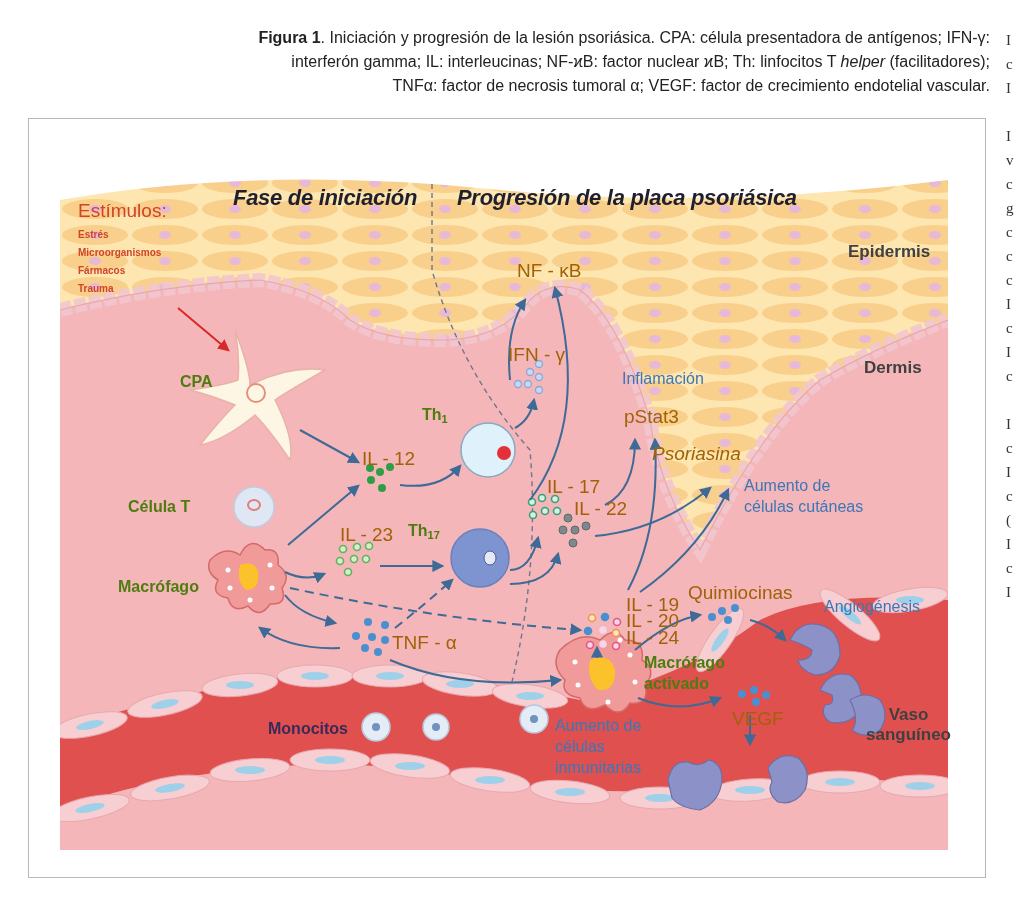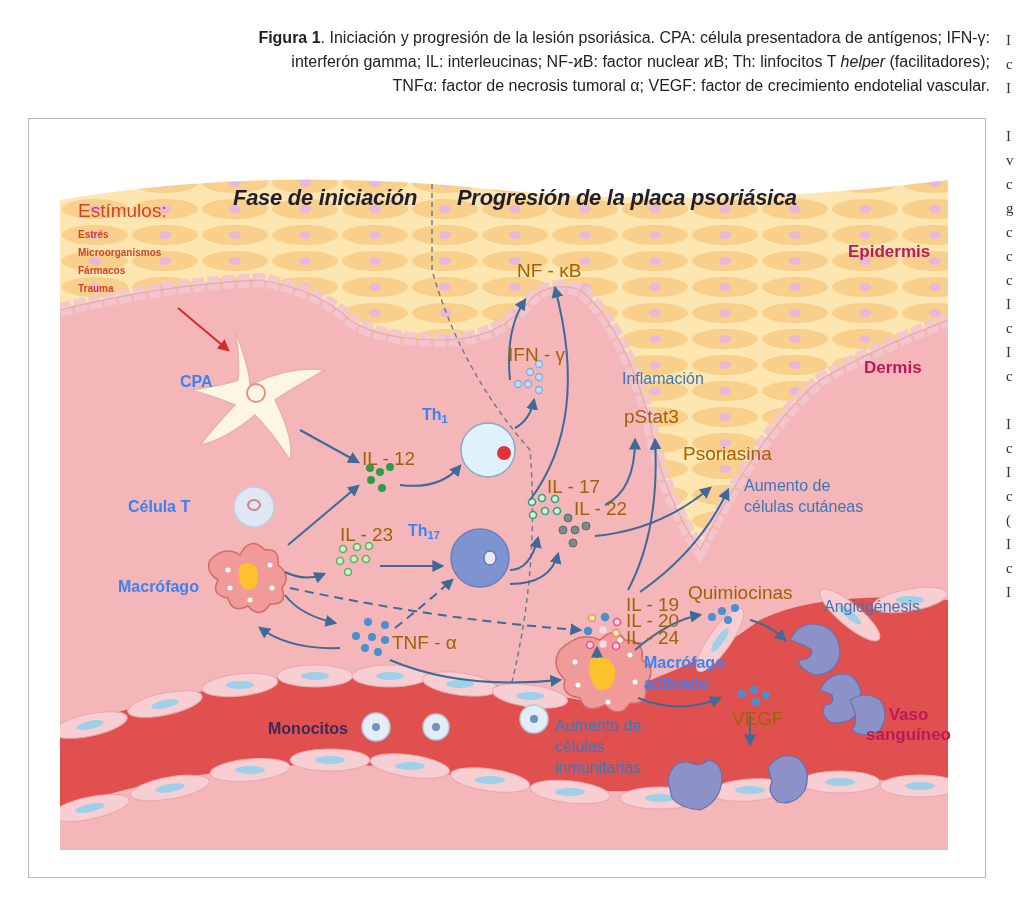--- a/index.html
+++ b/index.html
@@ -16,24 +16,24 @@
     font-family: "Liberation Serif", serif; font-size: 15px; color: #333; line-height: 24px;
   }
   .frame {
     position: absolute; left: 28px; top: 118px; width: 958px; height: 760px;
     border: 1.5px solid #b8b8b8; background: #ffffff; box-sizing: border-box;
   }
   .figure { position: absolute; left: 60px; top: 170px; width: 860px; height: 680px; }
   .figure svg { position: absolute; left: 0; top: 0; }
   .lbl { position: absolute; white-space: nowrap; font-family: "Liberation Sans", sans-serif; }
   .phase { font-size: 22px; font-weight: bold; font-style: italic; color: #1f1f2e; letter-spacing: -0.3px; }
-  .region { font-size: 17px; font-weight: bold; color: #be185d; }
+  .region { font-size: 17px; font-weight: bold; color: #404040; }
   .stim-title { font-size: 19px; color: #d0442a; }
   .stim-item { font-size: 10px; color: #d0442a; font-weight: bold; line-height: 18px; }
-  .cell-lbl { font-size: 16px; font-weight: bold; color: #3b82f6; }
+  .cell-lbl { font-size: 16px; font-weight: bold; color: #4d7c0f; }
   .cyt { font-size: 19px; color: #a16207; }
   .blue-lbl { font-size: 16px; font-weight: normal; color: #3a77b8; }
   .sub { font-size: 11px; vertical-align: -3px; }
 </style>
 </head>
 <body>
 
 <div class="caption">
   <div><b>Figura 1</b><span>. Iniciación y progresión de la lesión psoriásica. CPA: célula presentadora de antígenos; IFN-γ:</span></div>
   <div><span>interferón gamma; IL: interleucinas; NF-ϰB: factor nuclear ϰB; Th: linfocitos T </span><i>helper</i><span> (facilitadores);</span></div>
@@ -336,21 +336,21 @@
   <div class="lbl cyt" style="left:280px; top:354px;">IL - 23</div>
   <div class="lbl cyt" style="left:332px; top:462px;">TNF - α</div>
   <div class="lbl cyt" style="left:448px; top:174px;">IFN - γ</div>
   <div class="lbl cyt" style="left:457px; top:90px;">NF - κB</div>
   <div class="lbl cyt" style="left:487px; top:306px;">IL - 17</div>
   <div class="lbl cyt" style="left:514px; top:328px;">IL - 22</div>
   <div class="lbl cyt" style="left:566px; top:424px;">IL - 19</div>
   <div class="lbl cyt" style="left:566px; top:440px;">IL - 20</div>
   <div class="lbl cyt" style="left:566px; top:457px;">IL - 24</div>
   <div class="lbl cyt" style="left:564px; top:236px;">pStat3</div>
-  <div class="lbl cyt" style="left:623px; top:273px;">Psoriasina</div>
+  <div class="lbl cyt" style="left:592px; top:273px;font-style:italic;">Psoriasina</div>
   <div class="lbl cyt" style="left:628px; top:412px;">Quimiocinas</div>
   <div class="lbl cyt" style="left:672px; top:538px;">VEGF</div>
 
   <div class="lbl blue-lbl" style="left:562px; top:200px;">Inflamación</div>
   <div class="lbl blue-lbl" style="left:684px; top:305px; line-height:21px;">
     <div>Aumento de</div>
     <div>células cutáneas</div>
   </div>
   <div class="lbl blue-lbl" style="left:764px; top:428px;">Angiogénesis</div>
   <div class="lbl blue-lbl" style="left:495px; top:545px; line-height:21px;">

